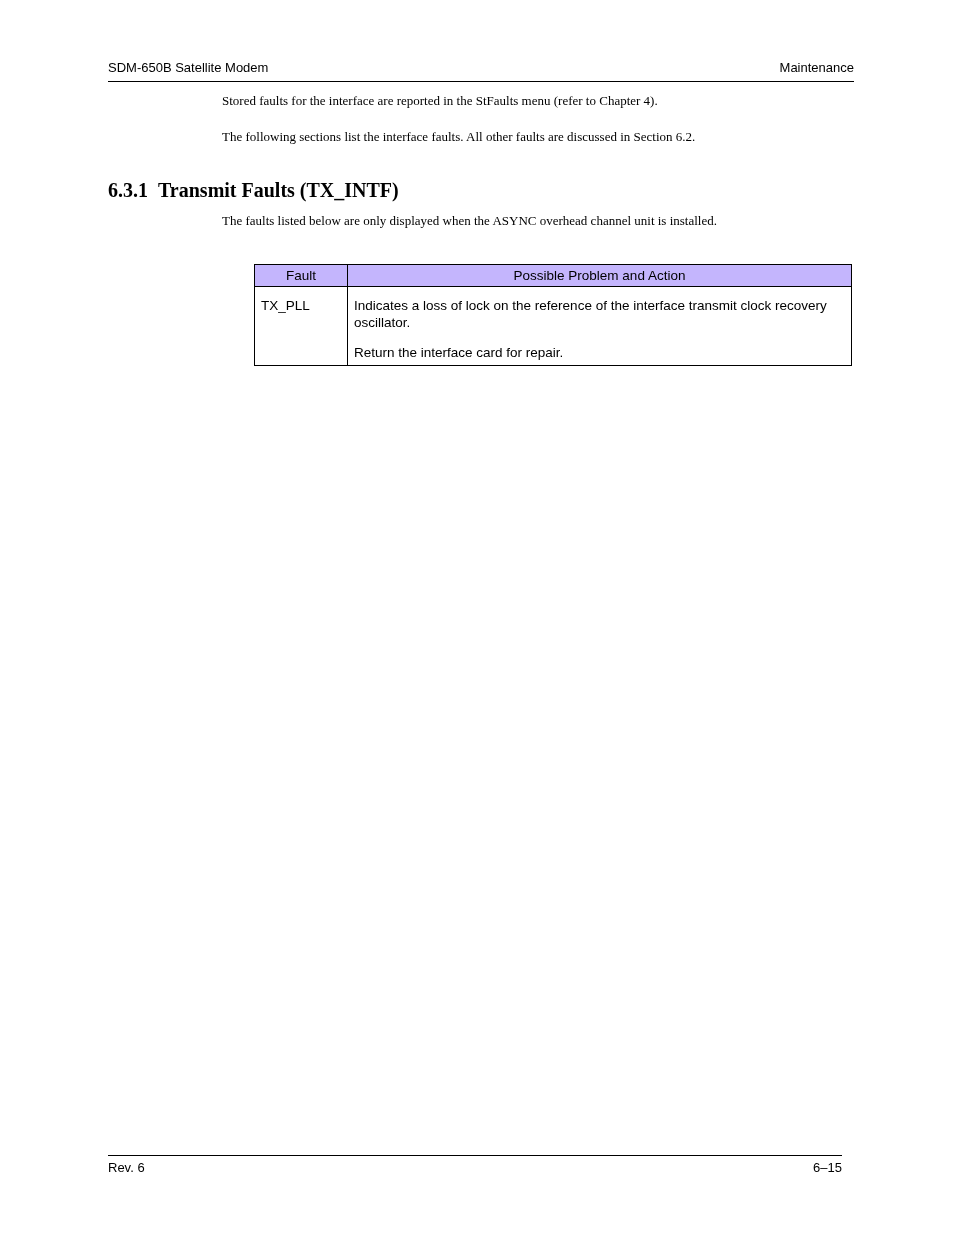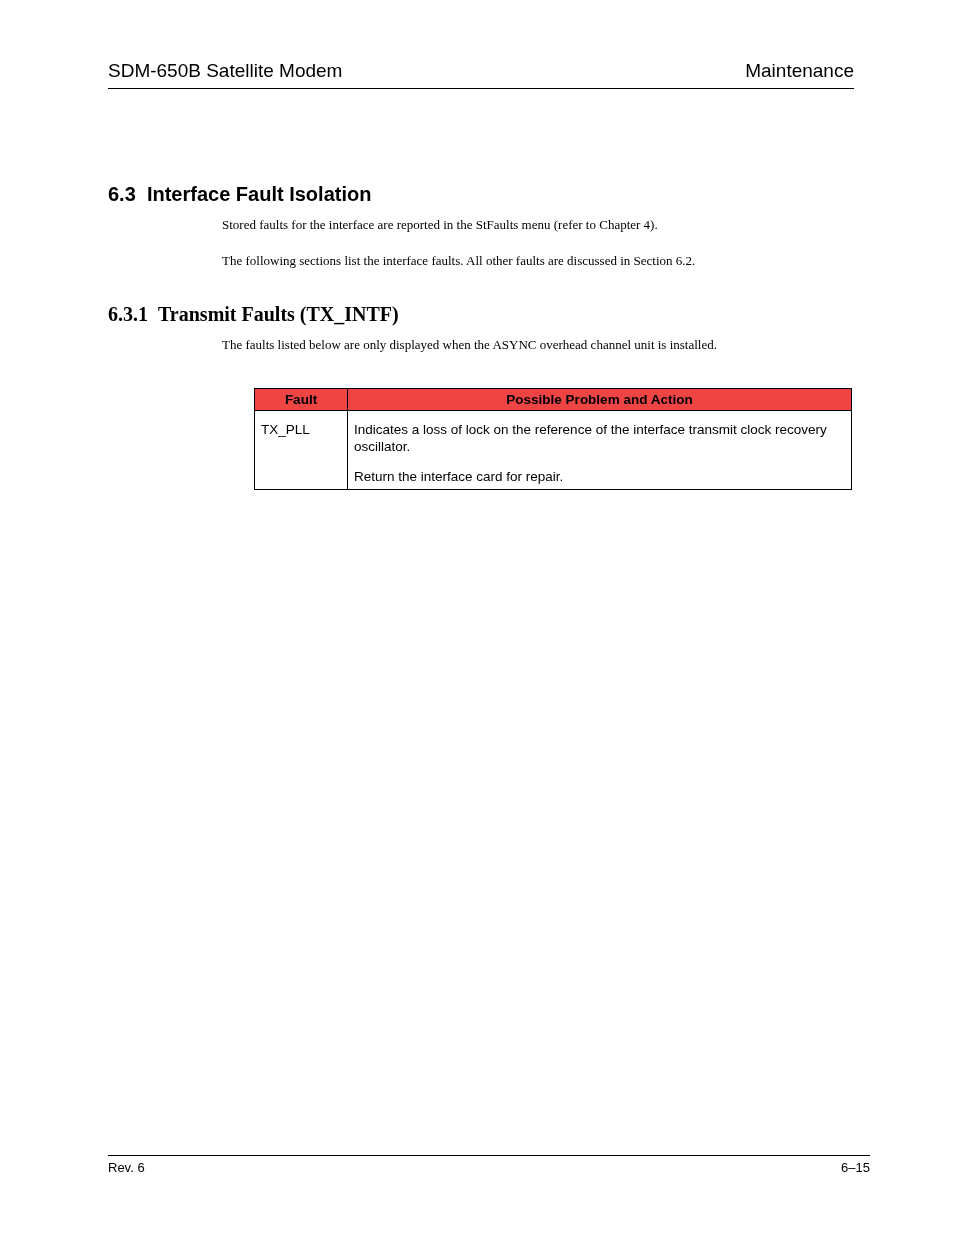--- a/index.html
+++ b/index.html
@@ -16,21 +16,21 @@
   .page {
     padding: 60px 100px 0 108px;
     box-sizing: border-box;
     height: 100%;
     position: relative;
   }
   .running-header {
     display: flex;
     justify-content: space-between;
     font-family: Arial, Helvetica, sans-serif;
-    font-size: 19px;
+    font-size: 13px;
     margin-bottom: 6px;
   }
   .top-rule {
     border: none;
     border-top: 1.5px solid #000;
     margin: 0;
   }
   .section-heading {
     font-family: Arial, Helvetica, sans-serif;
     font-weight: bold;
@@ -56,42 +56,42 @@
   table.fault-table {
     border-collapse: collapse;
     margin-left: 146px;
     margin-top: 34px;
     font-family: Arial, Helvetica, sans-serif;
     font-size: 13.5px;
     width: 598px;
   }
   table.fault-table th {
     border: 1.5px solid #000;
-    background: #ef4444;
-    font-weight: bold;
+    background: #c4b5fd;
+    font-weight: normal;
     text-align: center;
     padding: 3px 6px;
   }
   table.fault-table td {
     border: 1.5px solid #000;
     vertical-align: top;
     padding: 11px 6px 3px 6px;
     line-height: 1.25;
   }
   table.fault-table td.col-fault {
     width: 80px;
   }
   .cell-sp {
     display: block;
     margin-top: 14px;
   }
   .footer {
     position: absolute;
     left: 108px;
-    right: 84px;
+    right: 112px;
     bottom: 60px;
   }
   .footer-rule {
     border: none;
     border-top: 1.5px solid #000;
     margin: 0 0 4px 0;
   }
   .footer-row {
     display: flex;
     justify-content: space-between;
@@ -104,23 +104,20 @@
 <body>
 
 <div class="page">
 
   <div class="running-header">
     <span>SDM-650B Satellite Modem</span>
     <span>Maintenance</span>
   </div>
   <hr class="top-rule">
 
-  <div class="section-heading">
-    <span>6.3</span>&nbsp;&nbsp;<span>Interface Fault Isolation</span>
-  </div>
 
   <p class="body-text">Stored faults for the interface are reported in the StFaults menu (refer to Chapter 4).</p>
   <p class="body-text">The following sections list the interface faults. All other faults are discussed in Section 6.2.</p>
 
   <div class="subsection-heading">
     <span>6.3.1</span>&nbsp;&nbsp;<span>Transmit Faults (TX_INTF)</span>
   </div>
 
   <p class="body-text">The faults listed below are only displayed when the ASYNC overhead channel unit is installed.</p>
 

